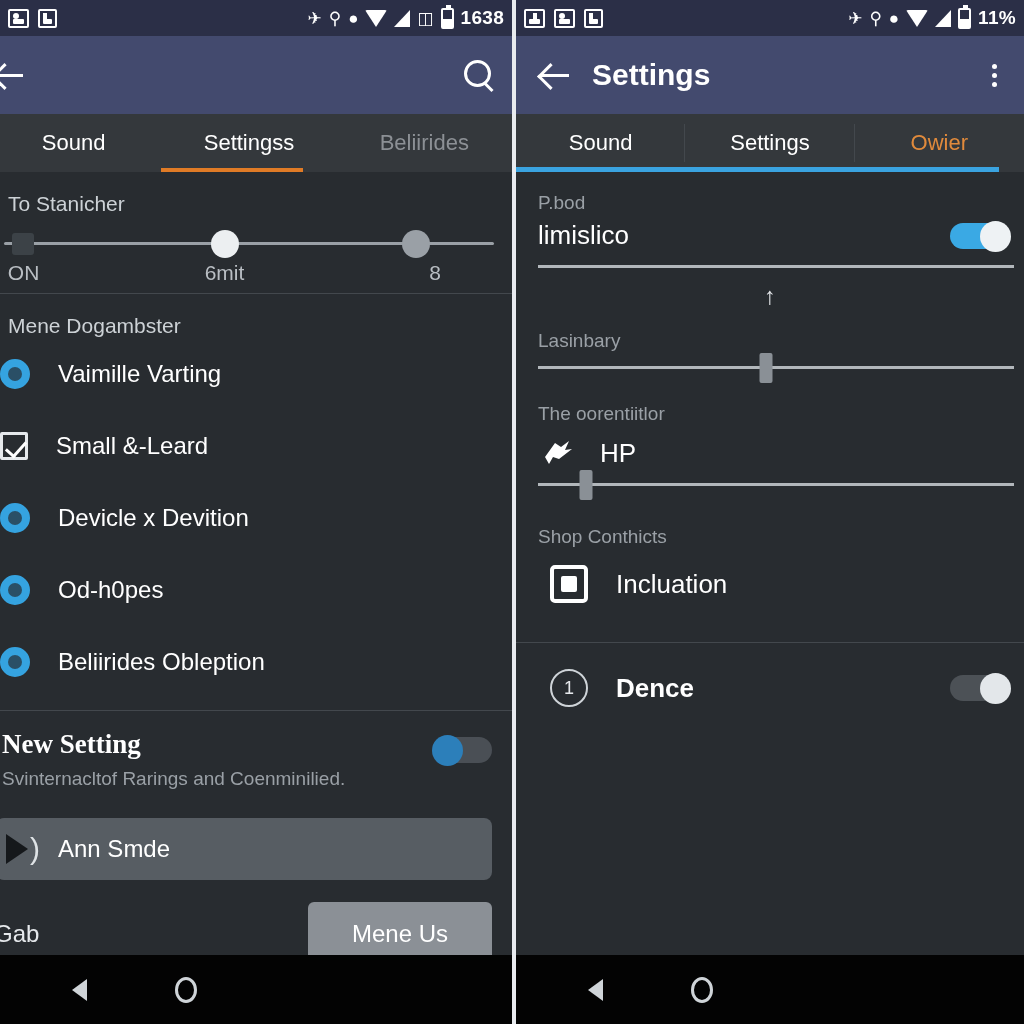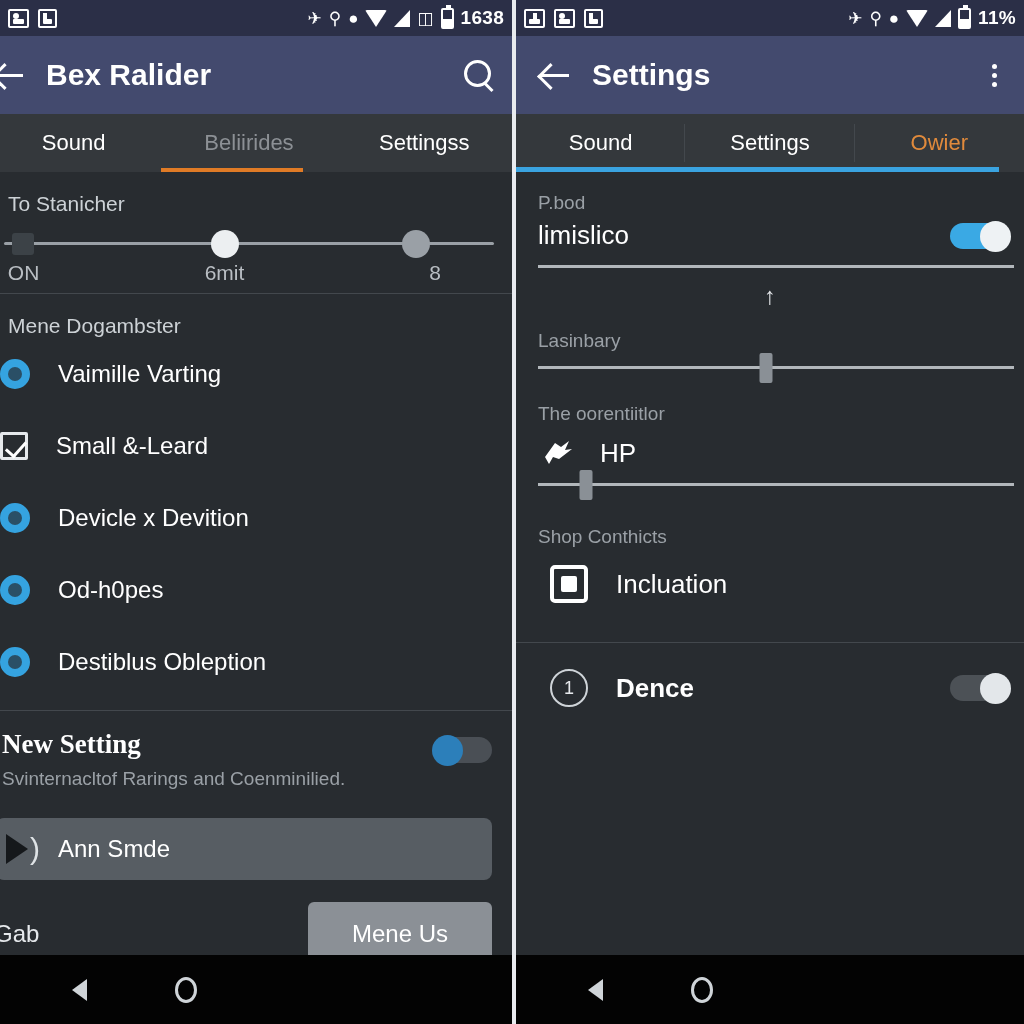--- a/index.html
+++ b/index.html
@@ -263,29 +263,28 @@
         <span class="ico-wifi"></span>
         <span class="ico-signal"></span>
         <span class="sbi">◫</span>
         <span class="ico-battery"></span>
         <span class="sb-clock">1638</span>
       </div>
     </div>
 
     <div class="appbar shift">
       <div class="back-arrow"></div>
-      <div class="app-title">Bex Ralider</div>
       <div class="appbar-spacer"></div>
       <div class="search-ico"></div>
     </div>
 
     <div class="tabbar left-tabs">
       <div class="tab">Sound</div>
+      <div class="tab">Settingss</div>
       <div class="tab dim">Beliirides</div>
-      <div class="tab">Settingss</div>
       <div class="tab-underline-orange"></div>
     </div>
 
     <div class="content left-shift">
 
       <div class="sec-head">To Stanicher</div>
 
       <div class="range-block">
         <div class="range-track">
           <div class="track-nub"></div>
@@ -314,21 +313,21 @@
       <div class="opt-row">
         <div class="radio-ico"></div>
         <div class="opt-label">Devicle x Devition</div>
       </div>
       <div class="opt-row">
         <div class="radio-ico"></div>
         <div class="opt-label">Od-h0pes</div>
       </div>
       <div class="opt-row">
         <div class="radio-ico"></div>
-        <div class="opt-label">Destiblus Obleption</div>
+        <div class="opt-label">Beliirides Obleption</div>
       </div>
 
       <div class="divider" style="margin-top:12px"></div>
 
       <div class="setting-block">
         <div class="setting-text">
           <div class="setting-title">New Setting</div>
           <div class="setting-sub">Svinternacltof Rarings and Coenminilied.</div>
         </div>
         <div class="toggle blue-left" style="margin-top:6px">

